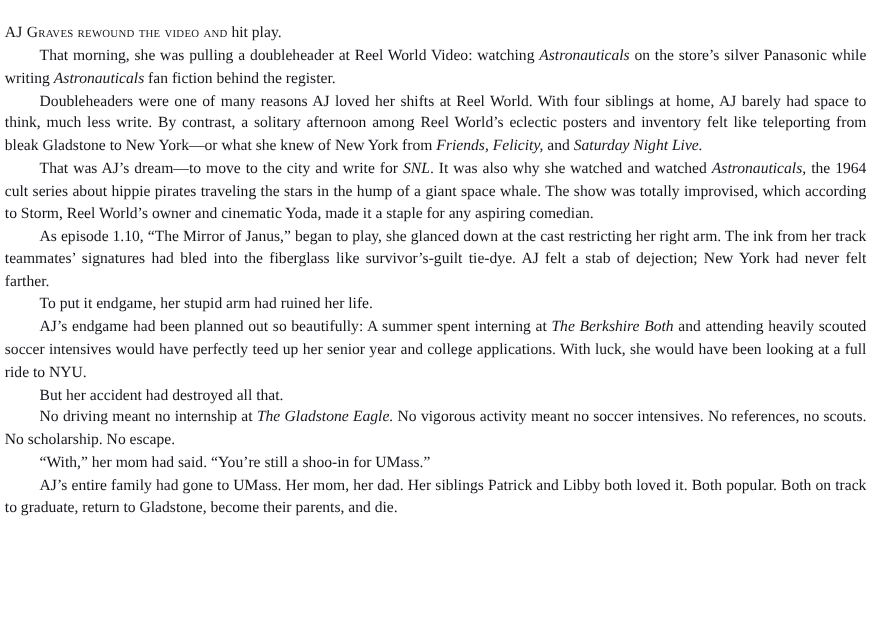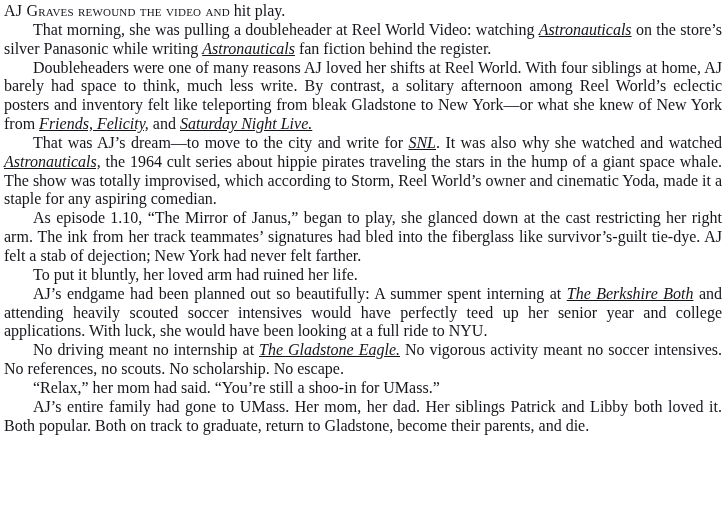--- a/index.html
+++ b/index.html
@@ -9,52 +9,52 @@
   body {
     width: 725px;
     height: 522px;
     overflow: hidden;
     background: #ffffff;
   }
   .page {
     box-sizing: border-box;
     width: 725px;
     height: 522px;
-    padding: 2px 3px 0 4px;
+    padding: 18px 3px 0 4px;
     font-family: "Liberation Serif", serif;
-    font-size: 16px;
+    font-size: 13px;
     line-height: 18.85px;
     text-align: justify;
     text-justify: inter-word;
   }
   .para {
     margin: 0;
     padding: 0;
   }
   .para.indent {
     text-indent: 29px;
   }
   .run-italic {
     font-style: italic;
-    text-decoration: underline;
   }
   .run-smallcaps {
     font-variant: small-caps;
     letter-spacing: 0.2px;
   }
 </style>
 </head>
 <body>
 
 <div class="page" style="color: rgb(21, 21, 28); background: rgb(255, 255, 255);">
   <div>
       <p class="para"><span class="run-smallcaps">AJ Graves rewound the video and</span><span> hit play.</span></p>
       <p class="para indent"><span>That morning, she was pulling a doubleheader at Reel World Video: watching </span><span class="run-italic">Astronauticals</span><span> on the store’s silver Panasonic while writing </span><span class="run-italic">Astronauticals</span><span> fan fiction behind the register.</span></p>
       <p class="para indent"><span>Doubleheaders were one of many reasons AJ loved her shifts at Reel World. With four siblings at home, AJ barely had space to think, much less write. By contrast, a solitary afternoon among Reel World’s eclectic posters and inventory felt like teleporting from bleak Gladstone to New York—or what she knew of New York from </span><span class="run-italic">Friends, Felicity,</span><span> and </span><span class="run-italic">Saturday Night Live.</span></p>
       <p class="para indent"><span>That was AJ’s dream—to move to the city and write for </span><span class="run-italic">SNL</span><span>. It was also why she watched and watched </span><span class="run-italic">Astronauticals,</span><span> the 1964 cult series about hippie pirates traveling the stars in the hump of a giant space whale. The show was totally improvised, which according to Storm, Reel World’s owner and cinematic Yoda, made it a staple for any aspiring comedian.</span></p>
       <p class="para indent"><span>As episode 1.10, “The Mirror of Janus,” began to play, she glanced down at the cast restricting her right arm. The ink from her track teammates’ signatures had bled into the fiberglass like survivor’s-guilt tie-dye. AJ felt a stab of dejection; New York had never felt farther.</span></p>
-      <p class="para indent"><span>To put it bluntly, her loved arm had ruined her life.</span></p>
+      <p class="para indent"><span>To put it endgame, her stupid arm had ruined her life.</span></p>
       <p class="para indent"><span>AJ’s endgame had been planned out so beautifully: A summer spent interning at </span><span class="run-italic">The Berkshire Both</span><span> and attending heavily scouted soccer intensives would have perfectly teed up her senior year and college applications. With luck, she would have been looking at a full ride to NYU.</span></p>
+      <p class="para indent"><span>But her accident had destroyed all that.</span></p>
       <p class="para indent"><span>No driving meant no internship at </span><span class="run-italic">The Gladstone Eagle.</span><span> No vigorous activity meant no soccer intensives. No references, no scouts. No scholarship. No escape.</span></p>
-      <p class="para indent"><span>“Relax,” her mom had said. “You’re still a shoo-in for UMass.”</span></p>
+      <p class="para indent"><span>“With,” her mom had said. “You’re still a shoo-in for UMass.”</span></p>
       <p class="para indent"><span>AJ’s entire family had gone to UMass. Her mom, her dad. Her siblings Patrick and Libby both loved it. Both popular. Both on track to graduate, return to Gladstone, become their parents, and die.</span></p>
     </div>
 </div>
 
 </body></html>

